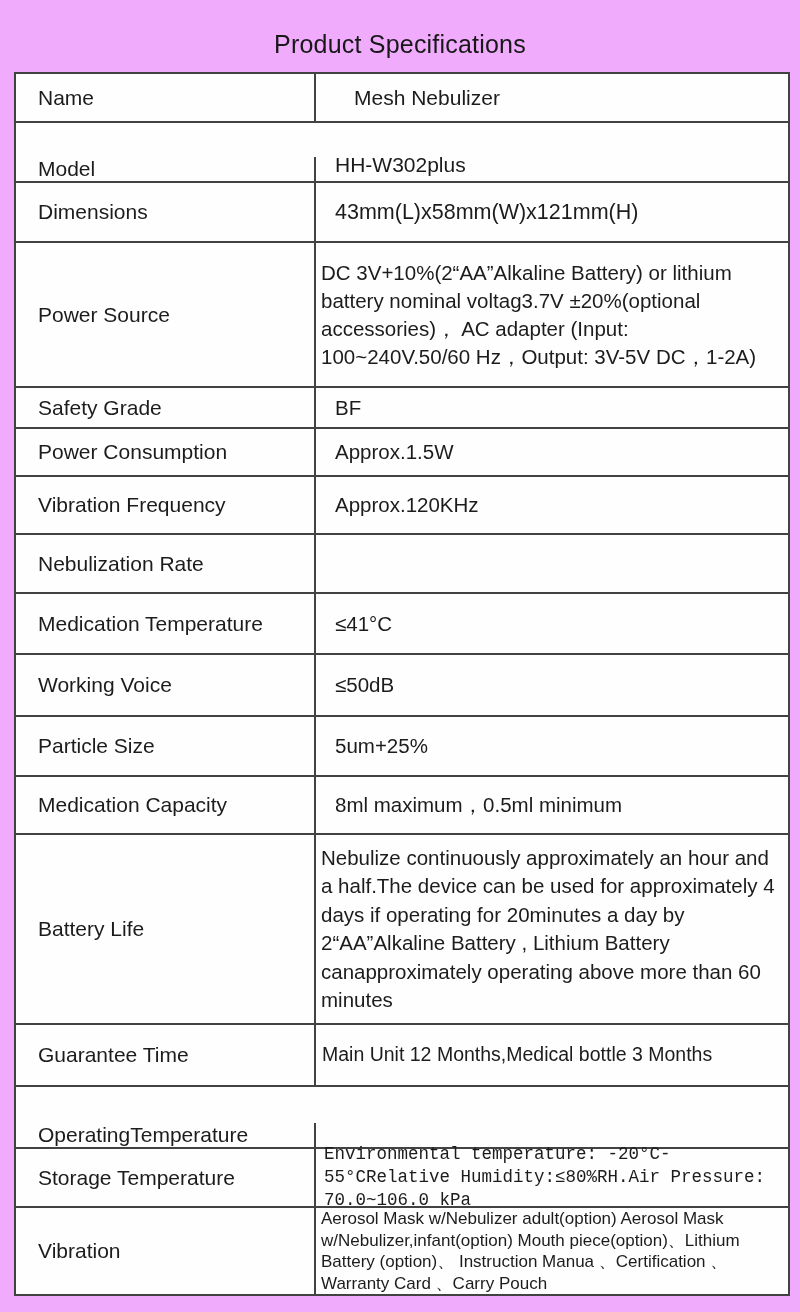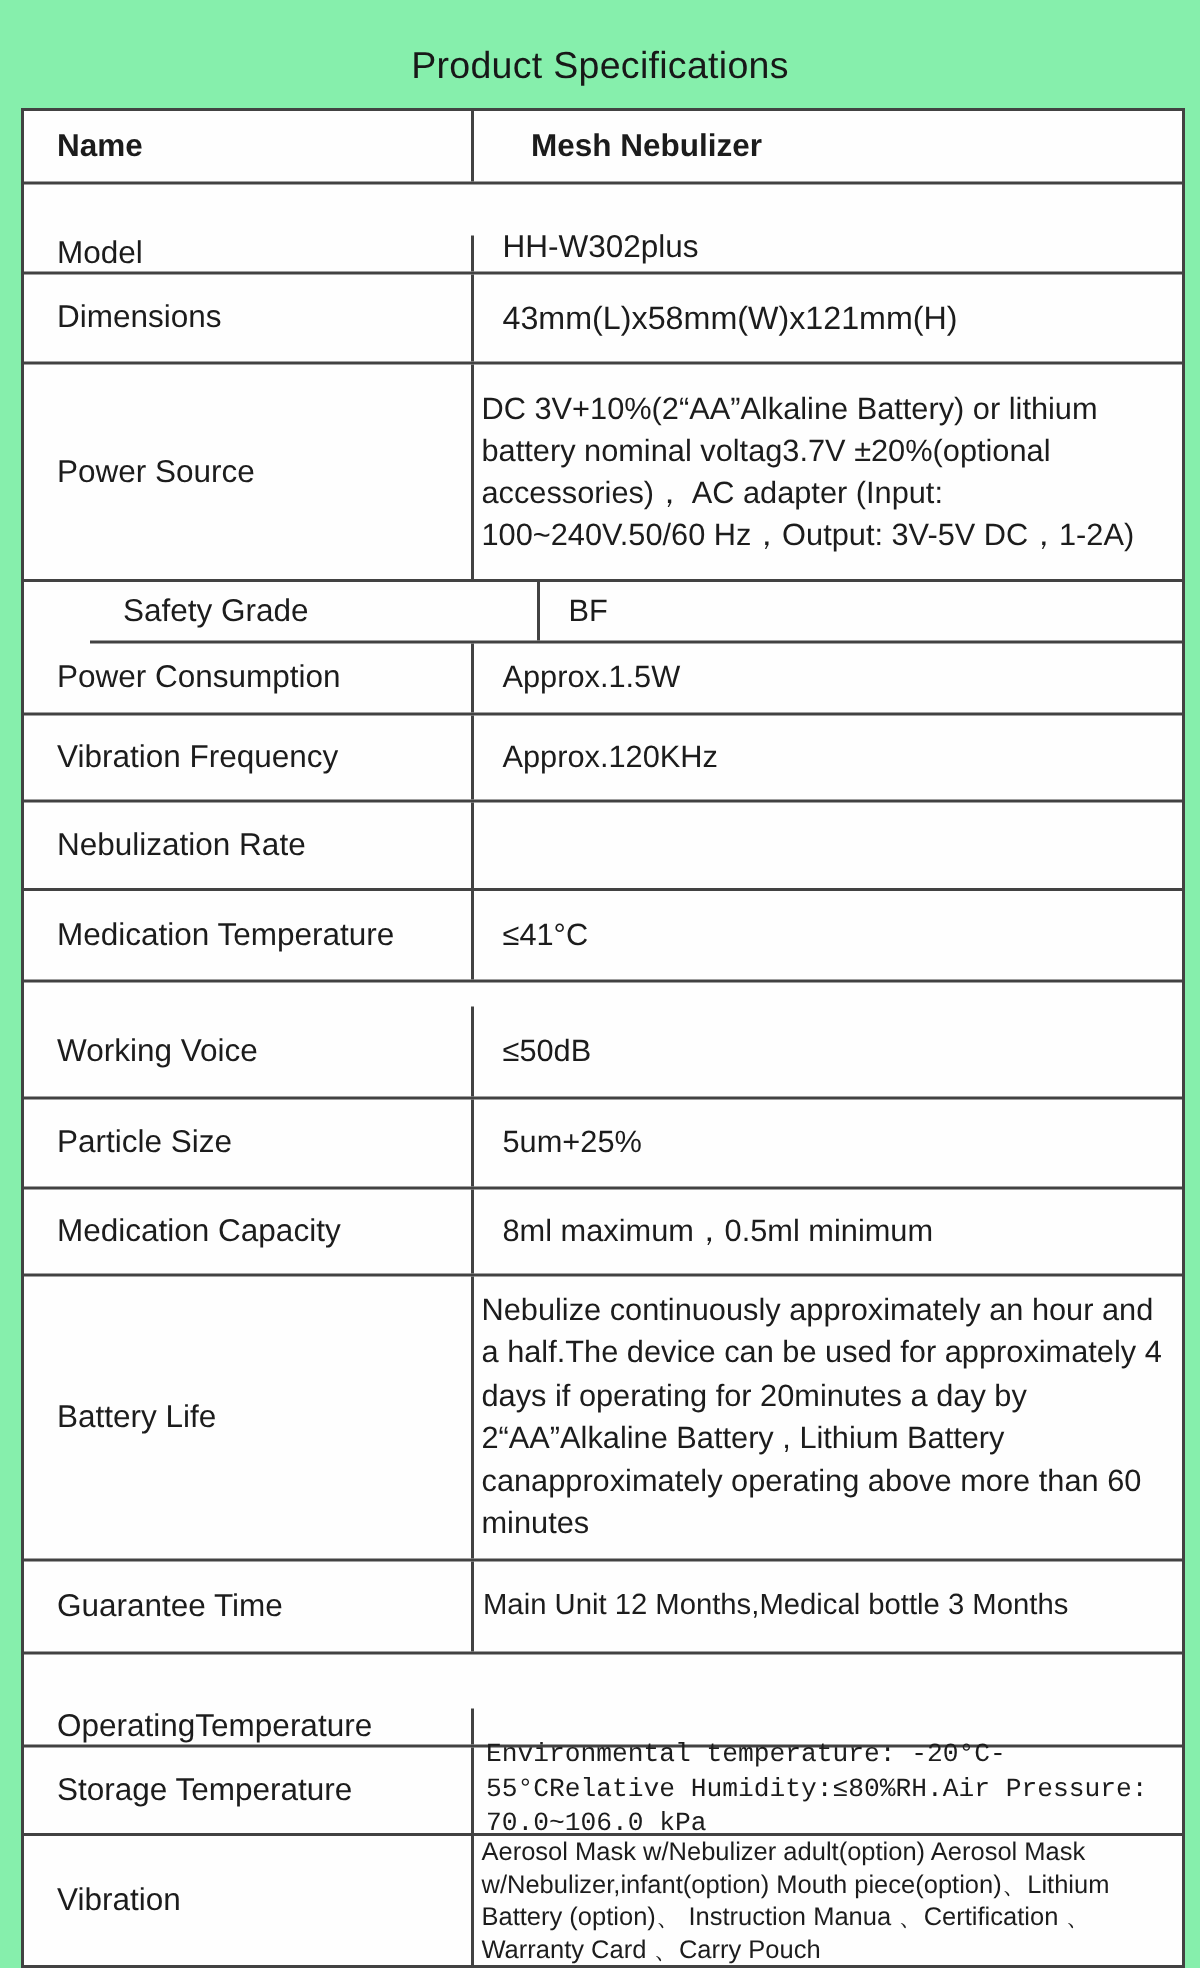--- a/index.html
+++ b/index.html
@@ -8,21 +8,21 @@
     background: #ffffff;
     width: 800px;
     font-family: "Liberation Sans", "DejaVu Sans", sans-serif;
     color: #1c1c1c;
     -webkit-font-smoothing: antialiased;
   }
   .page {
     position: relative;
     width: 800px;
     height: 1312px;
-    background: #86efac;
+    background: #f0abfc;
     overflow: hidden;
   }
   .title {
     position: absolute;
     top: 30px;
     left: 0;
     width: 100%;
     text-align: center;
     font-size: 25px;
     font-weight: 400;
@@ -59,30 +59,30 @@
     flex: 1;
     box-sizing: border-box;
     display: flex;
     align-items: center;
     font-size: 20.5px;
     line-height: 1.32;
     padding: 2px 10px 2px 19px;
     color: #1c1c1c;
   }
   
-  .row:nth-child(1)  { height: 49px; font-weight: bold; }
+  .row:nth-child(1)  { height: 49px; }
   .row:nth-child(2)  { height: 60px; align-items: flex-end; }
   .row:nth-child(3)  { height: 60px; }
   .row:nth-child(4)  { height: 145px; }
-  .row:nth-child(5)  { height: 41px; margin-left: 44px; }
+  .row:nth-child(5)  { height: 41px; }
   .row:nth-child(6)  { height: 48px; }
   .row:nth-child(7)  { height: 58px; }
   .row:nth-child(8)  { height: 59px; }
   .row:nth-child(9)  { height: 61px; }
-  .row:nth-child(10) { height: 62px; margin-top: 16px; }
+  .row:nth-child(10) { height: 62px; }
   .row:nth-child(11) { height: 60px; text-align: center; }
   .row:nth-child(12) { height: 58px; }
   .row:nth-child(13) { height: 190px; }
   .row:nth-child(14) { height: 62px; }
   .row:nth-child(15) { height: 62px; align-items: flex-end; }
   .row:nth-child(16) { height: 59px; }
   .row:nth-child(17) { height: 86px; }
   
   .row:nth-child(1) .cell-value { padding-left: 38px; font-size: 21px; }
   .row:nth-child(2) .cell-value { font-size: 21px; }

